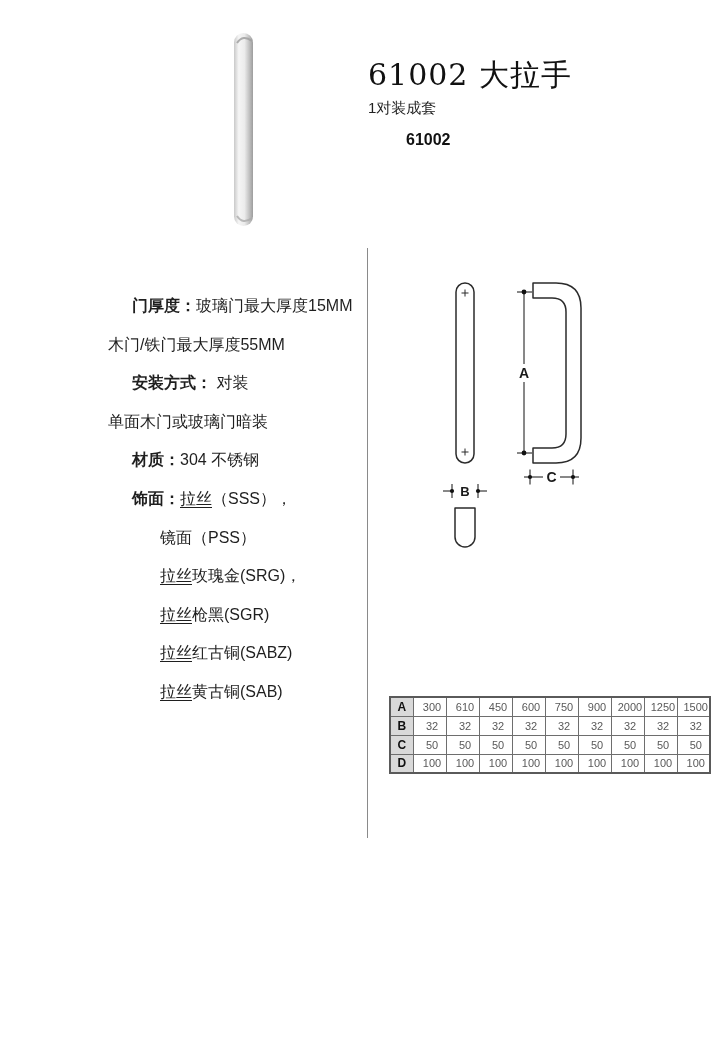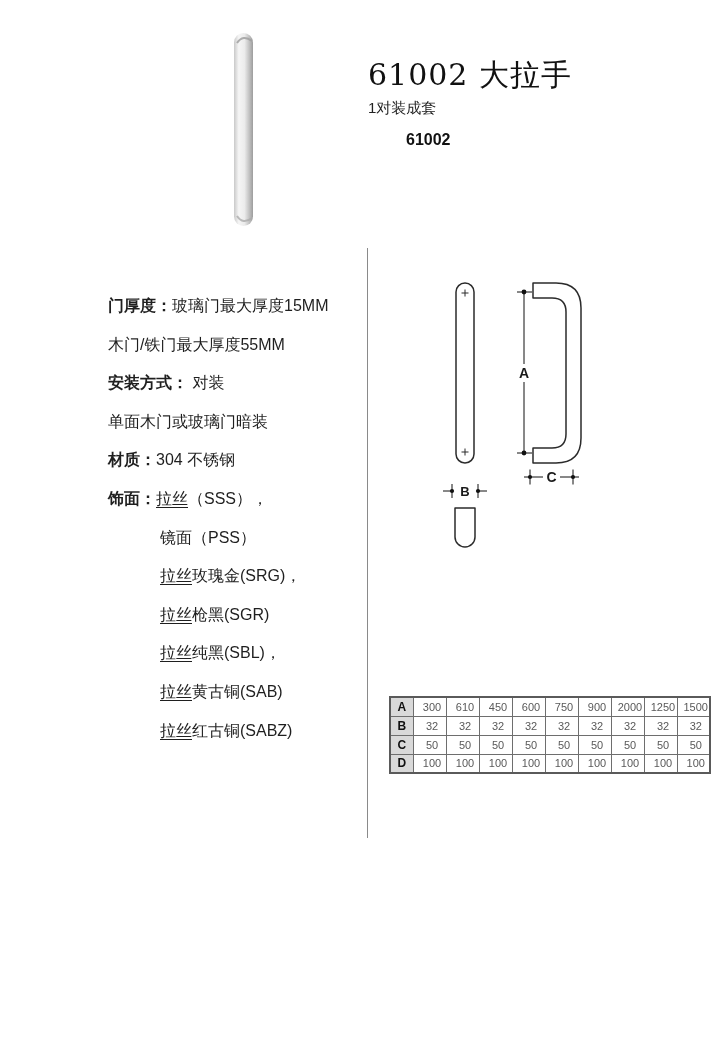--- a/index.html
+++ b/index.html
@@ -16,21 +16,21 @@
   #subtitle{font-size:15px;line-height:20px;color:#222;}
   #code{font-size:16px;font-weight:700;line-height:20px;margin-top:12px;color:#111;margin-left:38px;}
 
   
   #vdivider{position:absolute;left:367px;top:248px;width:1px;height:590px;background:#8a8a8a;}
 
   
   #specs{position:absolute;left:108px;top:287px;width:255px;font-size:16px;}
   .spec-line{line-height:38.6px;height:38.6px;white-space:nowrap;}
   .spec-line.indent{padding-left:52px;}
-  .lbl{font-weight:700;}
+  .lbl{font-weight:700;margin-left:24px;}
   .u{text-decoration:underline;text-underline-offset:3px;text-decoration-thickness:1px;}
 
   
   #drawing{position:absolute;left:440px;top:270px;}
 
   
   #size-table{position:absolute;left:389px;top:696px;}
   table{border-collapse:collapse;table-layout:fixed;}
   td,th{border:1.5px solid #6e6e6e;height:19px;padding:0;box-sizing:border-box;}
   table{border:2px solid #5a5a5a;}
@@ -68,23 +68,22 @@
   <div id="specs">
       <div class="spec-line"><span class="lbl">门厚度：</span><span>玻璃门最大厚度15MM</span></div>
       <div class="spec-line"><span>木门/铁门最大厚度55MM</span></div>
       <div class="spec-line"><span class="lbl">安装方式：</span><span> 对装</span></div>
       <div class="spec-line"><span>单面木门或玻璃门暗装</span></div>
       <div class="spec-line"><span class="lbl">材质：</span><span>304 不锈钢</span></div>
       <div class="spec-line"><span class="lbl">饰面：</span><span class="u">拉丝</span><span>（SSS），</span></div>
       <div class="spec-line indent"><span>镜面（PSS）</span></div>
       <div class="spec-line indent"><span class="u">拉丝</span><span>玫瑰金(SRG)，</span></div>
       <div class="spec-line indent"><span class="u">拉丝</span><span>枪黑(SGR)</span></div>
-      <div class="spec-line indent"><span class="u">拉丝</span><span>纯黑(SBL)，</span></div>
+      <div class="spec-line indent"><span class="u">拉丝</span><span>红古铜(SABZ)</span></div>
       <div class="spec-line indent"><span class="u">拉丝</span><span>黄古铜(SAB)</span></div>
-      <div class="spec-line indent"><span class="u">拉丝</span><span>红古铜(SABZ)</span></div>
     </div>
 
   <svg id="drawing" width="160" height="300" viewBox="0 0 160 300">
 
     <g>
       <rect x="16" y="13" width="18" height="180" rx="9" fill="#fff" stroke="#2b2b2b" stroke-width="1.5"></rect>
       <g stroke="#2b2b2b" stroke-width="1">
         <line x1="21.5" y1="23" x2="28.5" y2="23"></line>
           <line x1="25" y1="19.5" x2="25" y2="26.5"></line>
       </g>

